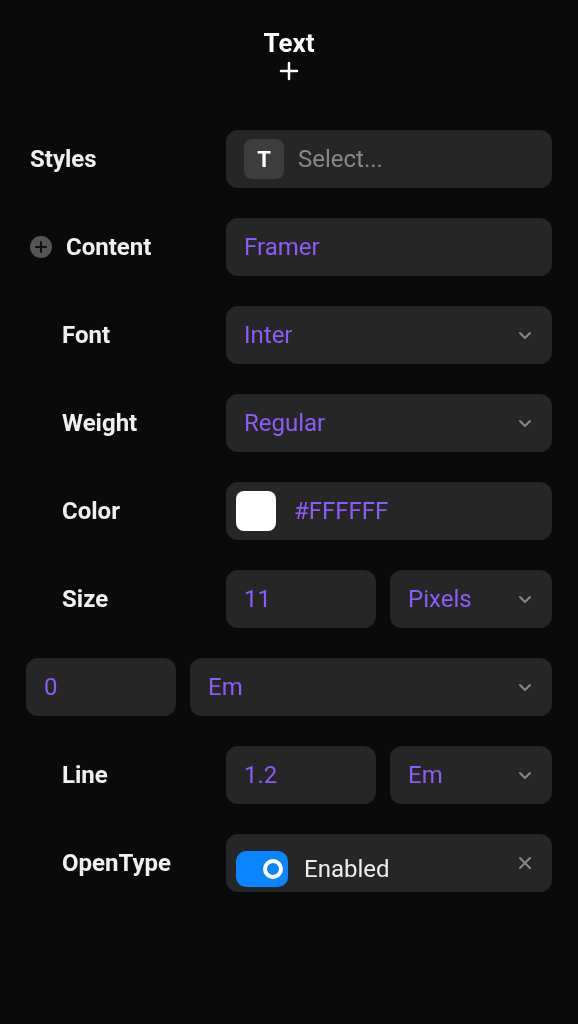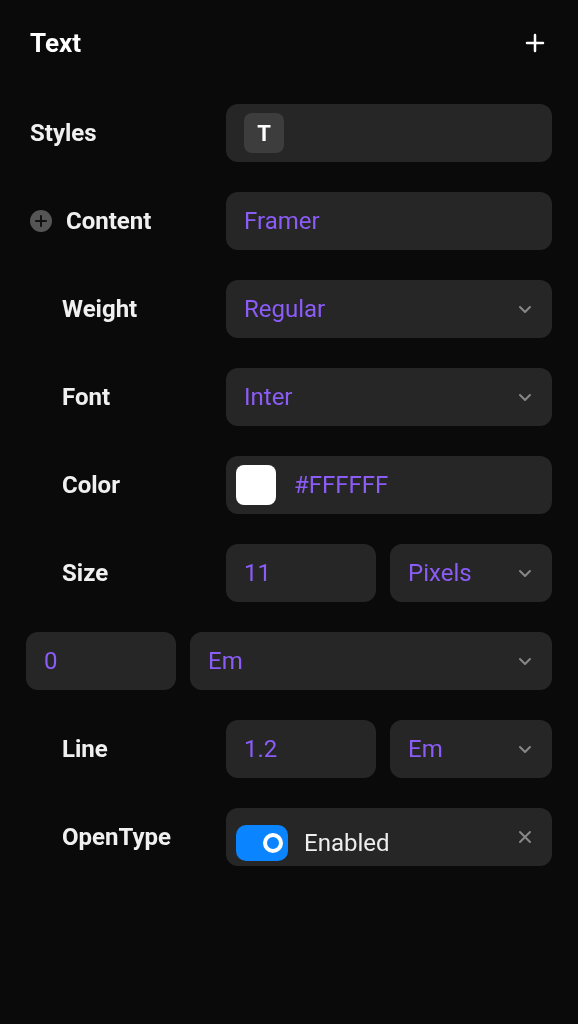--- a/index.html
+++ b/index.html
@@ -17,20 +17,21 @@
     background: #0a0a0a;
     border-radius: 14px;
     padding: 28px 26px 28px 26px;
   }
   .header {
     display: flex;
     align-items: center;
     justify-content: space-between;
     padding: 0 4px 20px 4px;
     margin-bottom: 26px;
+    flex-direction: column;
   }
   .header-title {
     font-size: 26px;
     font-weight: 700;
     color: #fff;
   }
   .plus-icon {
     width: 26px;
     height: 26px;
     display: flex;
@@ -186,20 +187,21 @@
     </div>
   </div>
 
   <div class="row">
     <div class="label-col">
       <span class="label-text">Styles</span>
     </div>
     <div class="control-col">
       <div class="field placeholder">
         <div class="t-badge">T</div>
+        <span>Select...</span>
       </div>
     </div>
   </div>
 
   <div class="row">
     <div class="label-col">
       <div class="add-circle">
         <svg width="12" height="12" viewBox="0 0 12 12">
             <path d="M6 1v10M1 6h10" stroke="#111" stroke-width="2" stroke-linecap="round"></path>
           </svg>
@@ -208,41 +210,41 @@
     </div>
     <div class="control-col">
       <div class="field">
         <span>Framer</span>
       </div>
     </div>
   </div>
 
   <div class="row">
     <div class="label-col" style="padding-left:36px;">
+      <span class="label-text">Font</span>
+    </div>
+    <div class="control-col">
+      <div class="field">
+        <span>Inter</span>
+        <span class="chevron">
+          <svg width="18" height="18" viewBox="0 0 18 18">
+              <path d="M4 7l5 5 5-5" stroke="#888" stroke-width="2" fill="none" stroke-linecap="round" stroke-linejoin="round"></path>
+            </svg>
+        </span>
+      </div>
+    </div>
+  </div>
+
+  <div class="row">
+    <div class="label-col" style="padding-left:36px;">
       <span class="label-text">Weight</span>
     </div>
     <div class="control-col">
       <div class="field">
         <span>Regular</span>
-        <span class="chevron">
-          <svg width="18" height="18" viewBox="0 0 18 18">
-              <path d="M4 7l5 5 5-5" stroke="#888" stroke-width="2" fill="none" stroke-linecap="round" stroke-linejoin="round"></path>
-            </svg>
-        </span>
-      </div>
-    </div>
-  </div>
-
-  <div class="row">
-    <div class="label-col" style="padding-left:36px;">
-      <span class="label-text">Font</span>
-    </div>
-    <div class="control-col">
-      <div class="field">
-        <span>Inter</span>
         <span class="chevron">
           <svg width="18" height="18" viewBox="0 0 18 18">
               <path d="M4 7l5 5 5-5" stroke="#888" stroke-width="2" fill="none" stroke-linecap="round" stroke-linejoin="round"></path>
             </svg>
         </span>
       </div>
     </div>
   </div>
 
   <div class="row">

